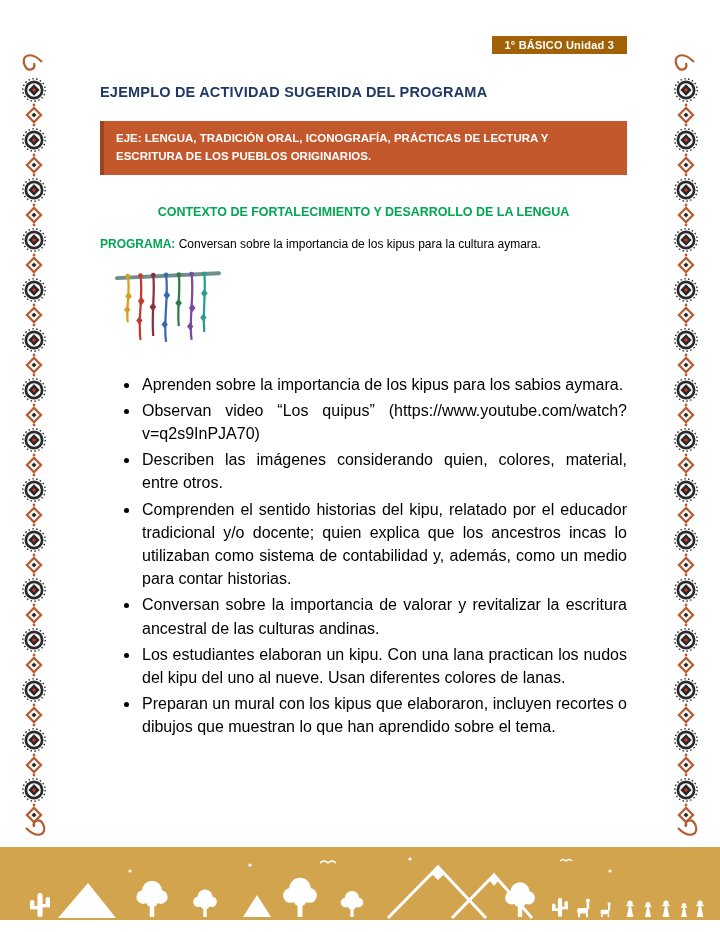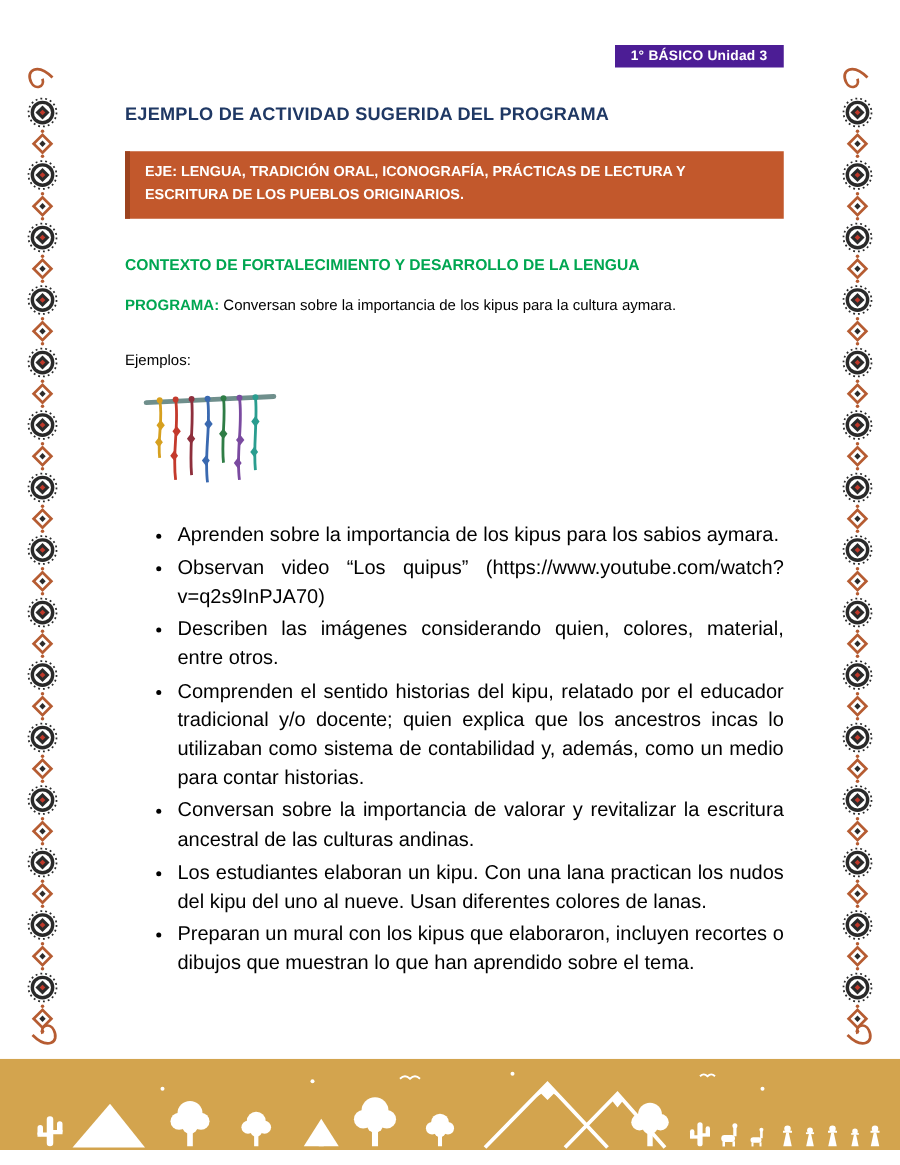--- a/index.html
+++ b/index.html
@@ -12,42 +12,42 @@
     color:#000;
   }
   .page { position:absolute; inset:0; background:#fff; }
 
   .border { position:absolute; top:50px; width:36px; height:790px; }
   .border.left  { left:16px; }
   .border.right { right:16px; }
 
   .badge {
     position:absolute; top:36px; right:93px;
-    background:#4c1d95; color:#fff;
+    background:#a16207; color:#fff;
     font-size:11px; font-weight:bold;
     padding:3px 13px; letter-spacing:.2px;
   }
 
   .content { position:absolute; left:100px; top:0; width:527px; }
 
   .title {
     margin-top:84px; text-align:left;
     font-size:14.5px; font-weight:bold;
     color:#1f3864; letter-spacing:.2px;
   }
 
   .banner {
     margin-top:21px;
     background:#c2582c; border-left:4px solid #9c431f;
     color:#fff; font-weight:bold;
     font-size:11.5px; line-height:1.55;
     padding:9px 10px 9px 12px;
   }
 
-  .context { margin-top:30px; color:#00a651; font-size:12.5px; font-weight:bold; }
+  .context { margin-top:30px; color:#00a651; font-size:12.5px; font-weight:bold;text-align:center; }
 
   .activity { margin-top:18px; font-size:12px; }
   .activity .label { color:#00a651; font-weight:bold; }
 
   .examples { margin-top:30px; font-size:12px; }
 
   .quipu { margin-top:12px; margin-left:14px; display:block; }
 
   .bullets { margin-top:16px; padding-left:40px; font-size:16px; line-height:1.45; list-style:disc; }
   .bullets li { margin-bottom:3px; text-align:justify; padding-left:2px; }
@@ -463,21 +463,20 @@
   <div class="content">
 
     <h1 class="title">EJEMPLO DE ACTIVIDAD SUGERIDA DEL PROGRAMA</h1>
 
     <div class="banner">EJE: LENGUA, TRADICIÓN ORAL, ICONOGRAFÍA, PRÁCTICAS DE LECTURA Y ESCRITURA DE LOS PUEBLOS ORIGINARIOS.</div>
 
     <h2 class="context">CONTEXTO DE FORTALECIMIENTO Y DESARROLLO DE LA LENGUA</h2>
 
     <p class="activity"><span class="label">PROGRAMA:</span> <span>Conversan sobre la importancia de los kipus para la cultura aymara.</span></p>
 
-    <p class="examples">Ejemplos:</p>
 
     <svg class="quipu" viewBox="0 0 110 95" width="108" height="94">
       <path d="M3 15 L107 10" stroke="#6f8f8c" stroke-width="4" stroke-linecap="round" fill="none"></path>
 
       <g fill="#d6a01f">
         <circle cx="14" cy="13" r="2.4"></circle>
         <path d="M14 13 C17 28, 12 44, 14 60" fill="none" stroke="#d6a01f" stroke-width="2.3"></path>
         <path d="M14.8 29 l3.4 4.4 -3.4 4.4 -3.4 -4.4 z"></path>
         <path d="M13.4 43 l3.2 4.2 -3.2 4.2 -3.2 -4.2 z"></path>
       </g>

